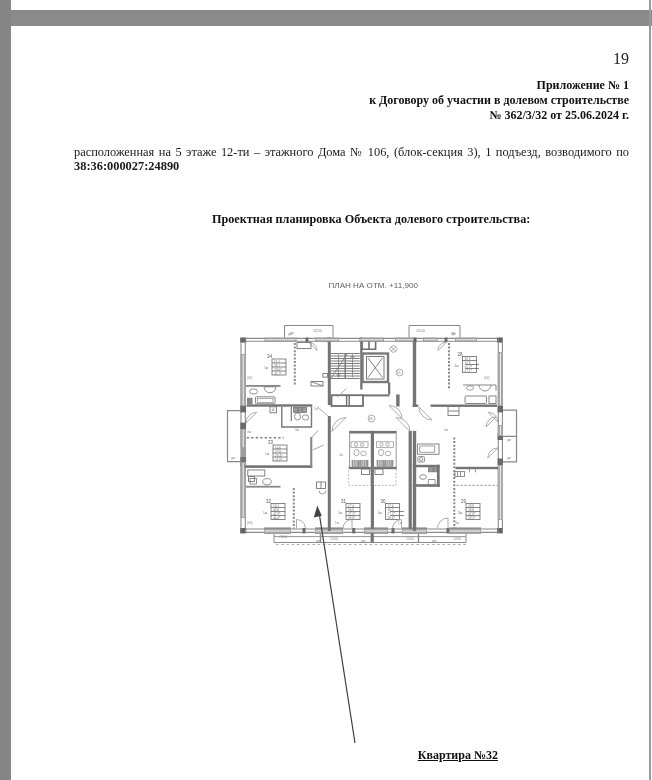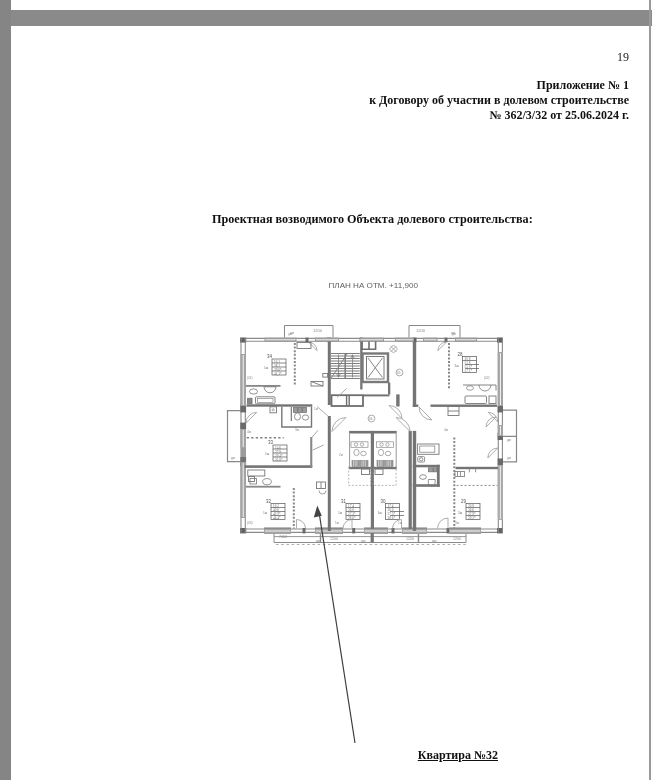--- a/index.html
+++ b/index.html
@@ -9,32 +9,34 @@
 </style>
 </head>
 <body>
 
 <div class="abs" style="left:0;top:0;width:11px;height:780px;background:#858585;"></div>
 
 <div class="abs" style="left:11px;top:10px;width:641px;height:16px;background:#8a8a8a;"></div>
 
 <div class="abs" style="left:649px;top:0px;width:2px;height:780px;background:#9a9a9a;"></div>
 
-<div class="abs" style="left:400px;top:50px;width:229px;text-align:right;font-size:12px;color:#222;">19</div>
+<div class="abs" style="left:400px;top:50px;width:229px;text-align:right;font-size:16px;color:#222;">19</div>
 
 <div class="abs" style="left:200px;top:78.2px;width:429px;text-align:right;font-weight:bold;font-size:12px;line-height:15px;color:#111;">
 Приложение № 1<br>
 к Договору об участии в долевом строительстве<br>
 № 362/3/32 от 25.06.2024 г.
 </div>
 
 <div class="abs" style="left:74px;top:146.3px;width:555px;font-size:12.4px;line-height:13.5px;color:#1a1a1a;">
+<div style="text-align:justify;text-align-last:justify;">расположенная на 5 этаже 12-ти – этажного Дома № 106, (блок-секция 3), 1 подъезд, возводимого по</div>
+<div style="text-align:left;font-weight:bold;">38:36:000027:24890</div>
 </div>
 
-<div class="abs" style="left:212px;top:212.4px;width:320px;white-space:nowrap;font-weight:bold;font-size:12.2px;color:#111;">Проектная возводимого Объекта долевого строительства:</div>
+<div class="abs" style="left:212px;top:212.4px;width:320px;white-space:nowrap;font-weight:bold;font-size:12.2px;color:#111;">Проектная планировка Объекта долевого строительства:</div>
 
 <svg class="abs" style="left:0;top:0;" width="652" height="780" viewBox="0 0 652 780">
 <g fill="none" stroke-linecap="butt">
 
 <text x="328.5" y="287.8" font-family="Liberation Sans, sans-serif" font-size="8.1" letter-spacing="0" fill="#616161">ПЛАН НА ОТМ. +11,900</text>
 
 <g>
  <path d="M240.5 338.4h262" stroke="#8a8a8a" stroke-width="1.1" fill="none"></path>
  <path d="M240.5 341.3h262" stroke="#8a8a8a" stroke-width="1.1" fill="none"></path>
  <rect x="240" y="337.6" width="6.2" height="5" fill="#606060"></rect>

